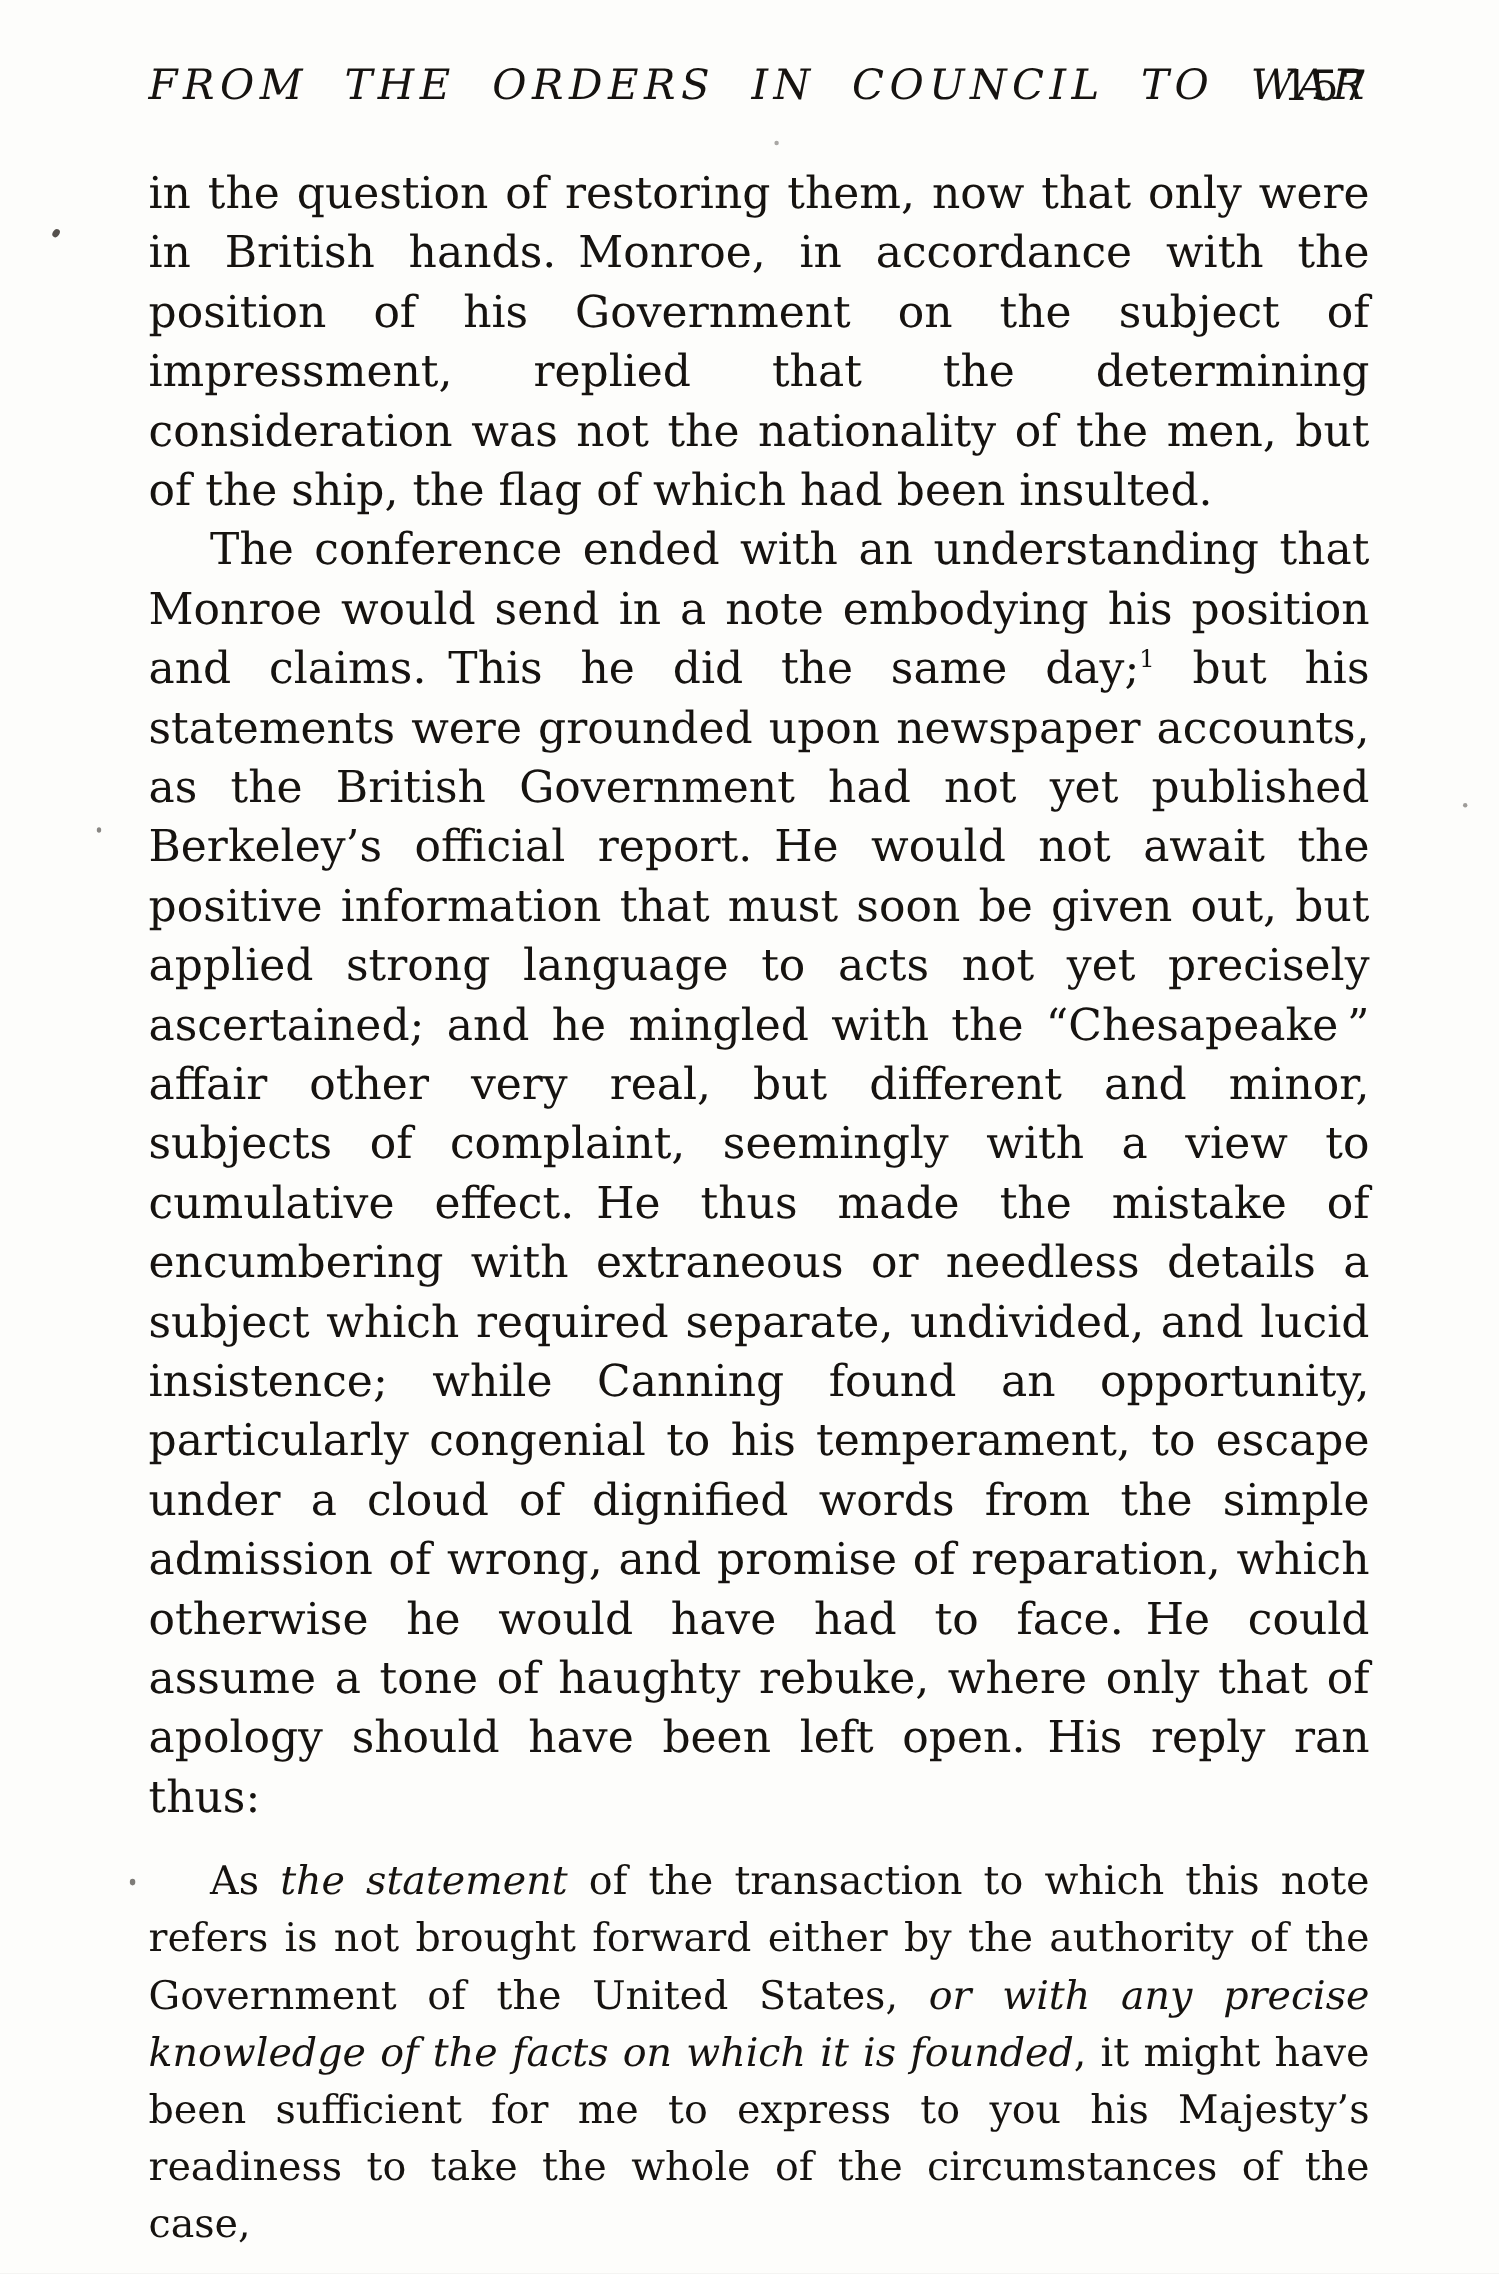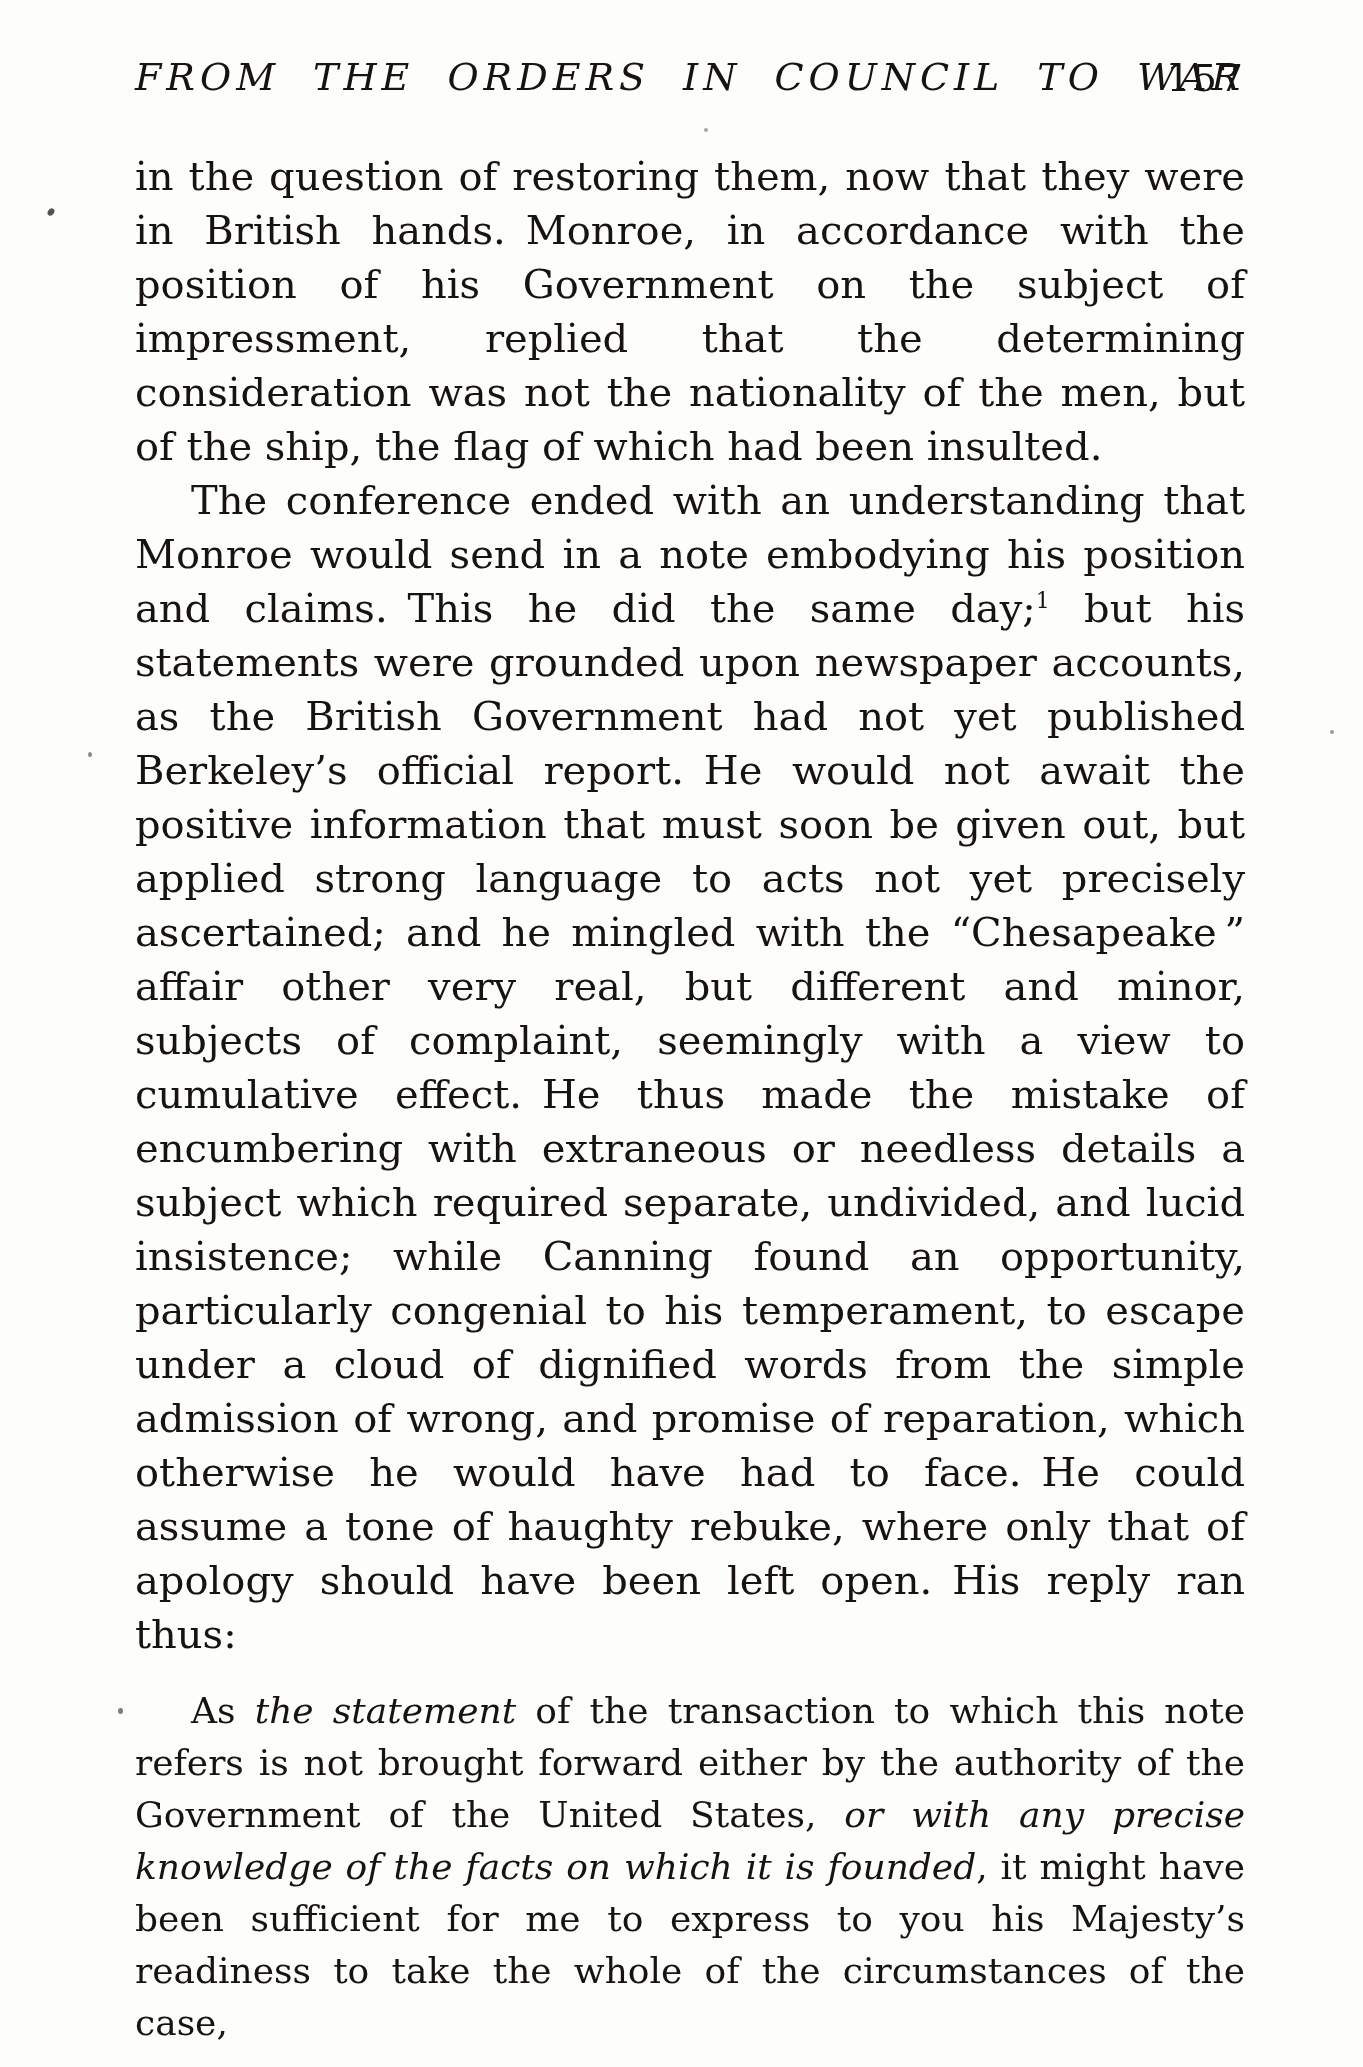--- a/index.html
+++ b/index.html
@@ -80,21 +80,21 @@
 <body>
 
 <div class="page">
 
   <div class="running-header">
     <span class="header-title">FROM THE ORDERS IN COUNCIL TO WAR</span>
     <span class="page-number">157</span>
   </div>
 
   <div class="text-column">
-      <p class="para body"><span>in the question of restoring them, now that they were in British hands. Monroe, in accordance with the position of his Government on the subject of impressment, replied that the determining consideration was not the nationality of the men, but of the ship, the flag of which had been insulted.</span></p>
+      <p class="para body"><span>in the question of restoring them, now that only were in British hands. Monroe, in accordance with the position of his Government on the subject of impressment, replied that the determining consideration was not the nationality of the men, but of the ship, the flag of which had been insulted.</span></p>
       <p class="para body indent"><span>The conference ended with an understanding that Monroe would send in a note embodying his position and claims. This he did the same day;</span><sup>1</sup><span> but his statements were grounded upon newspaper accounts, as the British Government had not yet published Berkeley’s official report. He would not await the positive information that must soon be given out, but applied strong language to acts not yet precisely ascertained; and he mingled with the “Chesapeake ” affair other very real, but different and minor, subjects of complaint, seemingly with a view to cumulative effect. He thus made the mistake of encumbering with extraneous or needless details a subject which required separate, undivided, and lucid insistence; while Canning found an opportunity, particularly congenial to his temperament, to escape under a cloud of dignified words from the simple admission of wrong, and promise of reparation, which otherwise he would have had to face. He could assume a tone of haughty rebuke, where only that of apology should have been left open. His reply ran thus:</span></p>
       <p class="para extract indent"><span>As </span><em>the statement</em><span> of the transaction to which this note refers is not brought forward either by the authority of the Government of the United States, </span><em>or with any precise knowledge of the facts on which it is founded</em><span>, it might have been sufficient for me to express to you his Majesty’s readiness to take the whole of the circumstances of the case, </span></p>
     </div>
 
   <div class="artifact a1"></div>
   <div class="artifact a2"></div>
   <div class="artifact a3"></div>
   <div class="artifact a4"></div>
   <div class="artifact a5"></div>
 

